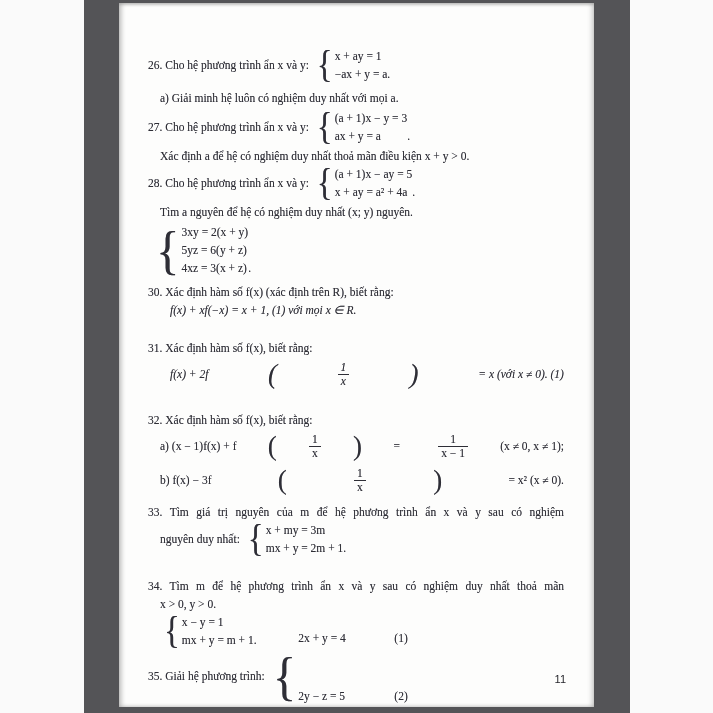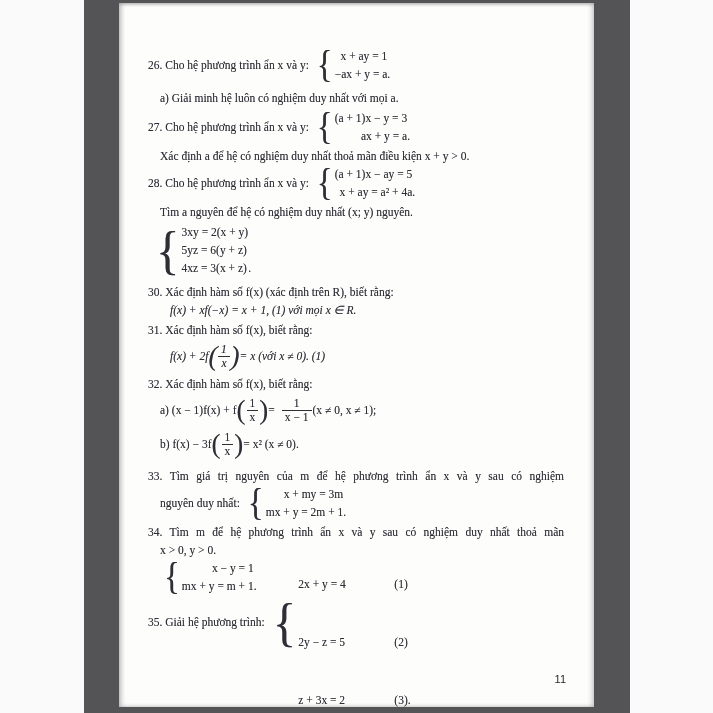--- a/index.html
+++ b/index.html
@@ -24,24 +24,24 @@
   .eqs {display:flex; flex-direction:column;}
   .eqs .eqline {white-space:nowrap;}
   .tail {align-self:flex-end;}
   .eqrow {display:flex;margin-top:40px;}
   .eqrow .eq {display:inline-block; min-width:96px; white-space:nowrap;}
   .frac {display:inline-flex; flex-direction:column; align-items:center; line-height:13px; margin:0 1px; vertical-align:middle;}
   .frac .den {border-top:1px solid #2e2e36; padding:0 3px;}
   .paren {font-size:27px; font-weight:400; line-height:1;}
   .gapL {}
   .gapR {margin-right:6px;}
-  .formula {display:flex; align-items:center; height:34px;}
-  .sys2h {height:36px;text-align:right;}
+  .formula {display:flex; align-items:center; height:34px;justify-content:space-between;}
+  .sys2h {height:36px;}
   .sys3h {height:54px;}
-  .mt2 {margin-top:2px;}  .mt4 {margin-top:2px;}  .mt6 {margin-top:6px;}
+  .mt2 {margin-top:2px;}  .mt4 {margin-top:20px;}  .mt6 {margin-top:6px;}
   .pageno {position:absolute; top:670px; right:28px; font-family:"Liberation Sans", sans-serif;
            font-size:11px; font-weight:normal; color:#26262c;}
 </style>
 </head>
 <body>
 
 <div class="canvas">
   <div class="photo">
     <div class="sheet">
       <div class="content">

